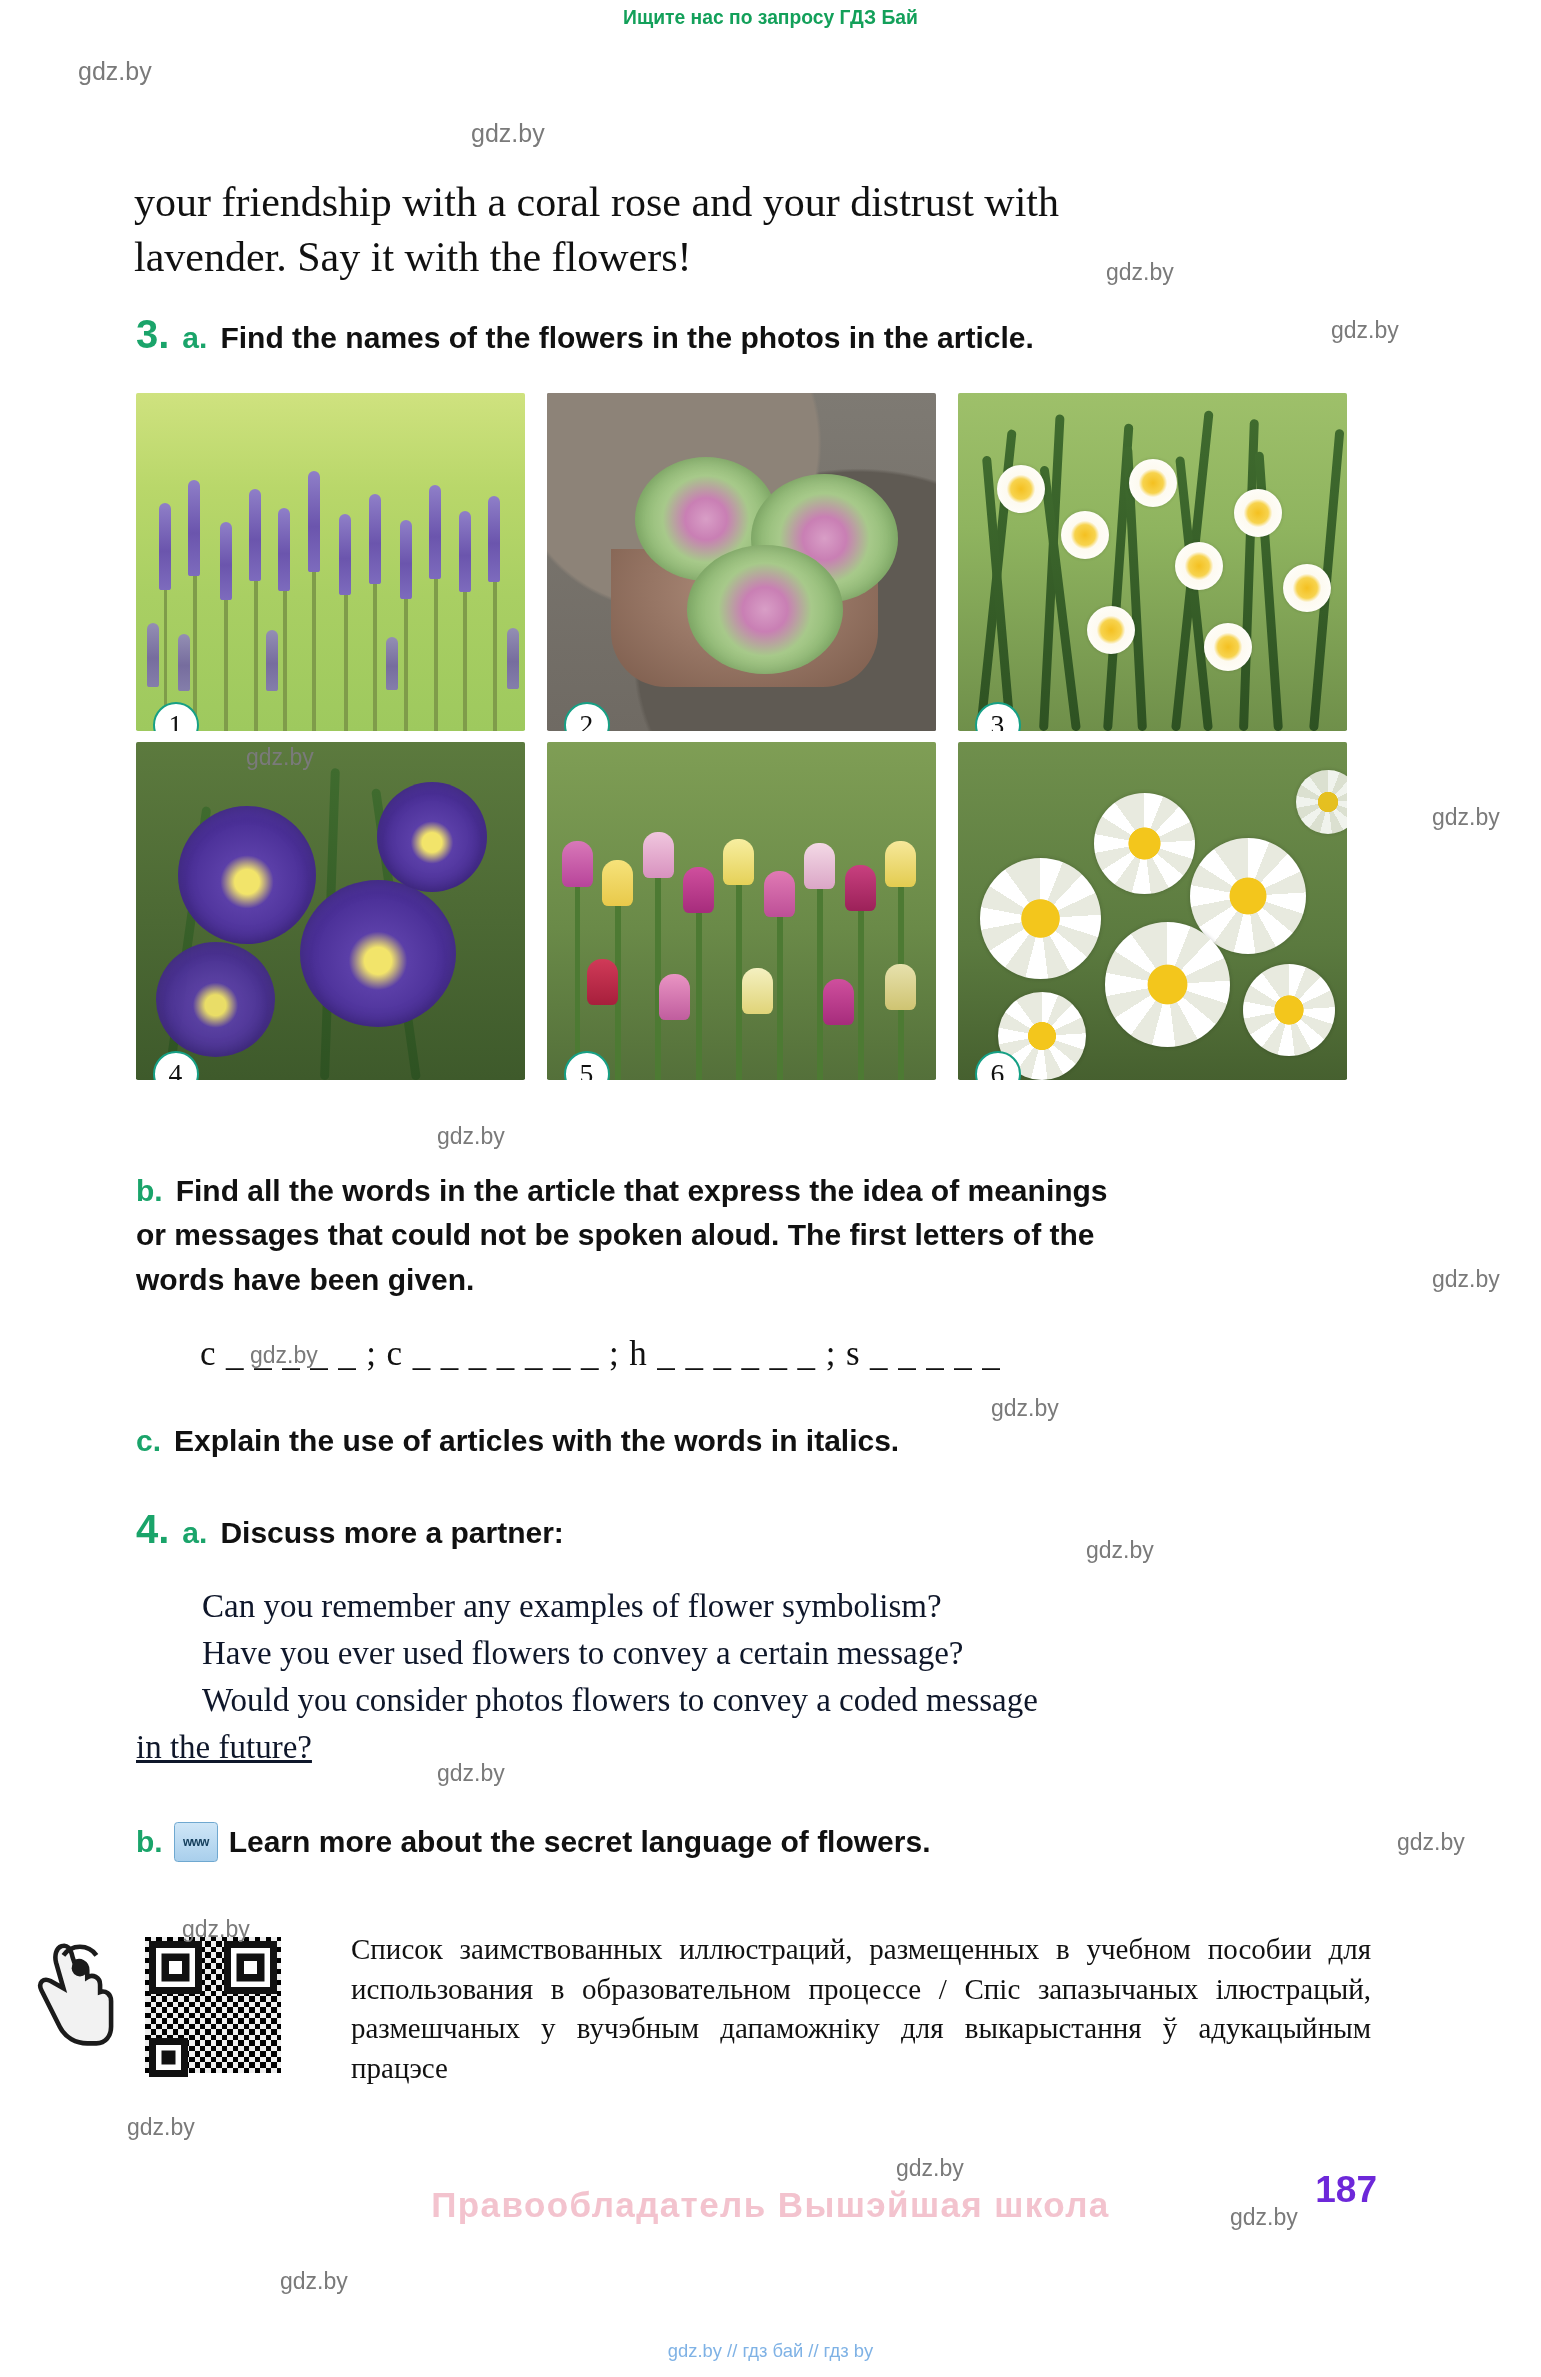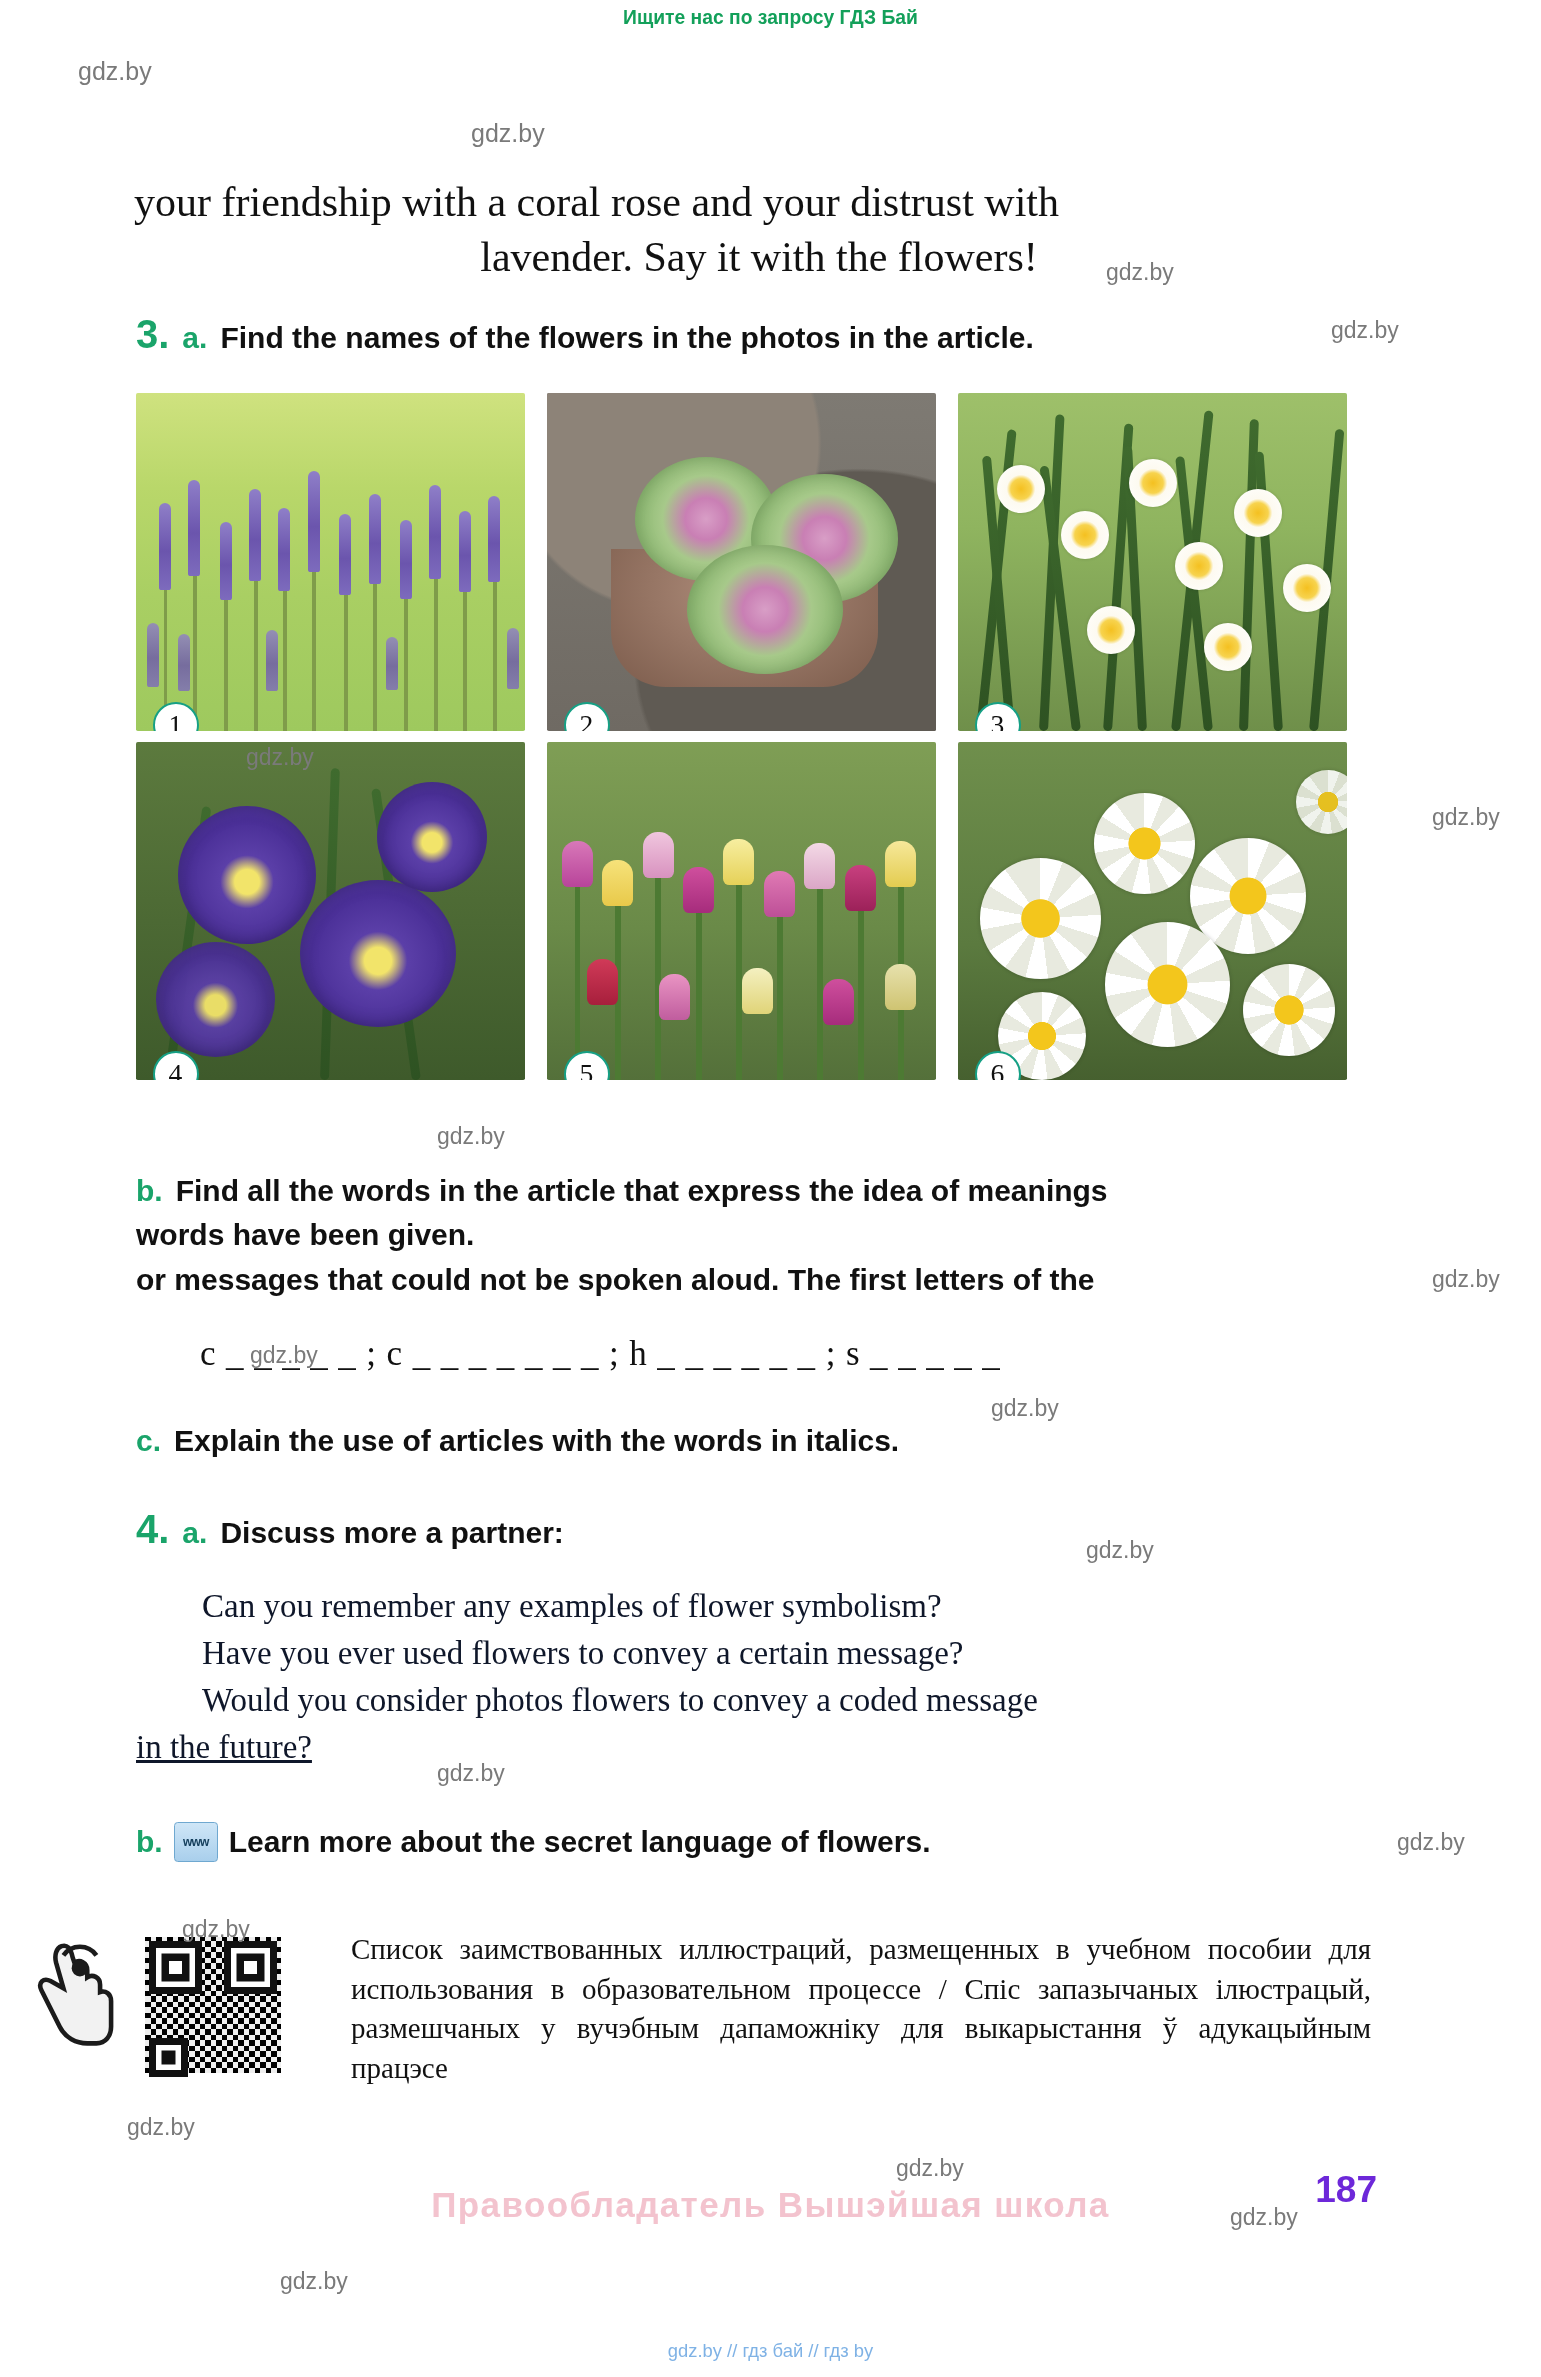--- a/index.html
+++ b/index.html
@@ -67,21 +67,21 @@
     position: absolute;
     left: 134px;
     top: 175px;
     width: 1250px;
     font-family: "Liberation Serif", serif;
     font-size: 42px;
     line-height: 1.32;
     color: #111;
     text-align: justify;
   }
-  .intro-text .l2 { text-align: center; }
+  .intro-text .l2 { text-align: left; }
 
   
   .ex-num {
     color: #1aa46a;
     font-size: 40px;
     font-weight: bold;
     font-family: "Liberation Sans", sans-serif;
   }
   .ex-letter {
     color: #1aa46a;
@@ -471,22 +471,22 @@
       </div>
 
     </div>
   </div>
 
   <div id="task3b">
     <div class="head">
       <span class="ex-letter">b.</span>
       <span class="body">Find all the words in the article that express the idea of meanings</span>
     </div>
+    <div class="body">or messages that could not be spoken aloud. The first letters of the</div>
     <div class="body">words have been given.</div>
-    <div class="body">or messages that could not be spoken aloud. The first letters of the</div>
   </div>
 
   <div class="blanks">c _ _ _ _ _  ;  c _ _ _ _ _ _ _ ;  h _ _ _ _ _ _ ;  s _ _ _ _ _</div>
 
   <div id="task3c">
     <span class="ex-letter">c.</span>
     <span class="ex-task">Explain the use of articles with the words in italics.</span>
   </div>
 
   <div id="task4">

